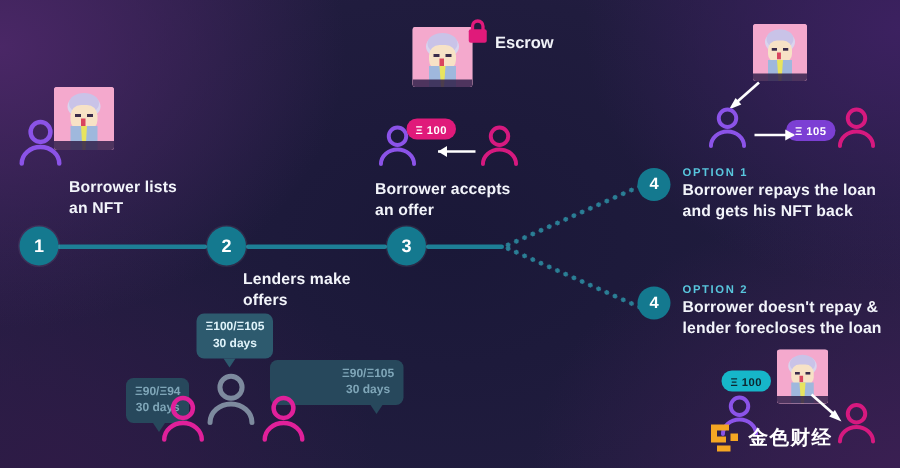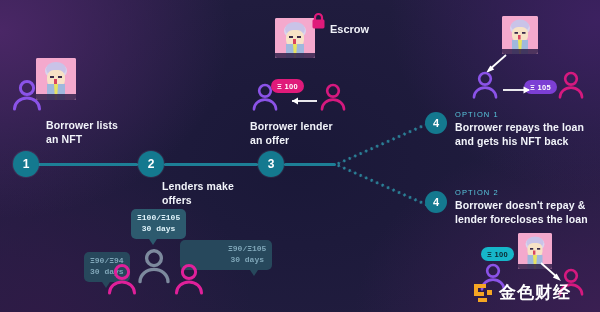--- a/index.html
+++ b/index.html
@@ -31,21 +31,21 @@
     position:absolute;width:22px;height:22px;border-radius:50%;
     background:#14798f;color:#fff;font-size:11px;font-weight:bold;
     display:flex;align-items:center;justify-content:center;
   }
   .dotline{position:absolute;transform-origin:0 50%;height:3px;
     background-image:radial-gradient(circle, #2a7f96 0 1.4px, rgba(0,0,0,0) 1.6px);
     background-size:6px 3px;background-repeat:repeat-x;}
 
   
   .cap{position:absolute;color:#f2f4fa;font-size:10.5px;font-weight:bold;line-height:1.35;letter-spacing:.1px;}
-  .optlabel{position:absolute;color:#58c6dd;font-size:7.5px;font-weight:normal;letter-spacing:1.1px;}
+  .optlabel{position:absolute;color:#58c6dd;font-size:7.5px;font-weight:bold;letter-spacing:1.1px;}
   .escrow-txt{position:absolute;color:#f0f2f8;font-size:11px;font-weight:bold;}
 
   
   .avatar{position:absolute;}
   .avatar svg{display:block;}
 
   
   .nft{position:absolute;border-radius:2px;overflow:hidden;background:#f3b6d4;}
   .nft .art{width:100%;height:100%;display:block;}
 
@@ -56,38 +56,38 @@
     padding:0 6px;height:14px;white-space:nowrap;
   }
   .badge.pink{background:#e01a7a;}
   .badge.purple{background:#7c3fd4;}
   .badge.teal{background:#16b6c9;color:#0d2730;}
 
   
   .bubble{
     position:absolute;background:#2d5a6e;border-radius:5px;
     color:#dff3fa;font-size:8px;font-weight:bold;text-align:center;
-    padding:4px 6px;line-height:1.35;white-space:nowrap;font-family:Liberation Mono, monospace;
+    padding:4px 6px;line-height:1.35;white-space:nowrap;
   }
   .bubble.dim{background:#27485c;color:#7fa6b8;}
   .bubble:after{
     content:"";position:absolute;width:0;height:0;
     border-left:4px solid transparent;border-right:4px solid transparent;
     border-top:6px solid #2d5a6e;bottom:-6px;left:18px;
   }
   .bubble.dim:after{border-top-color:#27485c;}
   .bubble.tail-r:after{left:auto;right:14px;}
 
   
   .arrow{position:absolute;}
 
   
   .wm{position:absolute;display:flex;align-items:center;gap:5px;}
   .wm-logo{width:22px;height:22px;position:relative;}
-  .wm-text{color:#fff;font-size:17px;font-weight:bold;letter-spacing:1px;
+  .wm-text{color:#fff;font-size:13px;font-weight:bold;letter-spacing:1px;
            font-family:Liberation Serif, serif;}
 </style>
 </head>
 <body>
 
 <div class="stage">
 
   <div class="nft" style="left:275px;top:18px;width:40px;height:40px;">
     <svg class="art" viewBox="0 0 40 40">
       <rect width="40" height="40" fill="#f4a9cd"></rect>
@@ -144,21 +144,21 @@
     <line x1="31" y1="6" x2="6" y2="6" stroke="#ffffff" stroke-width="1.8"></line>
     <path d="M6 6 L12 2.4 L12 9.6 Z" fill="#ffffff"></path>
   </svg>
   <div class="avatar" style="left:318px;top:82px;">
     <svg width="30" height="30" viewBox="0 0 34 34">
       <circle cx="17" cy="10" r="6.6" fill="none" stroke="#d6197f" stroke-width="3"></circle>
       <path d="M4.5 31 a12.5 11 0 0 1 25 0" fill="none" stroke="#d6197f" stroke-width="3" stroke-linecap="round"></path>
     </svg>
   </div>
   <div class="cap" style="left:250px;top:119px;">
-    <span>Borrower lender</span><br>
+    <span>Borrower accepts</span><br>
     <span>an offer</span>
   </div>
 
   <div class="rail" style="left:38px;top:163px;width:100px;"></div>
   <div class="rail" style="left:164px;top:163px;width:94px;"></div>
   <div class="rail" style="left:284px;top:163px;width:52px;"></div>
 
   <div class="stepdot" style="left:13px;top:151px;">1</div>
   <div class="stepdot" style="left:138px;top:151px;">2</div>
   <div class="stepdot" style="left:258px;top:151px;">3</div>

